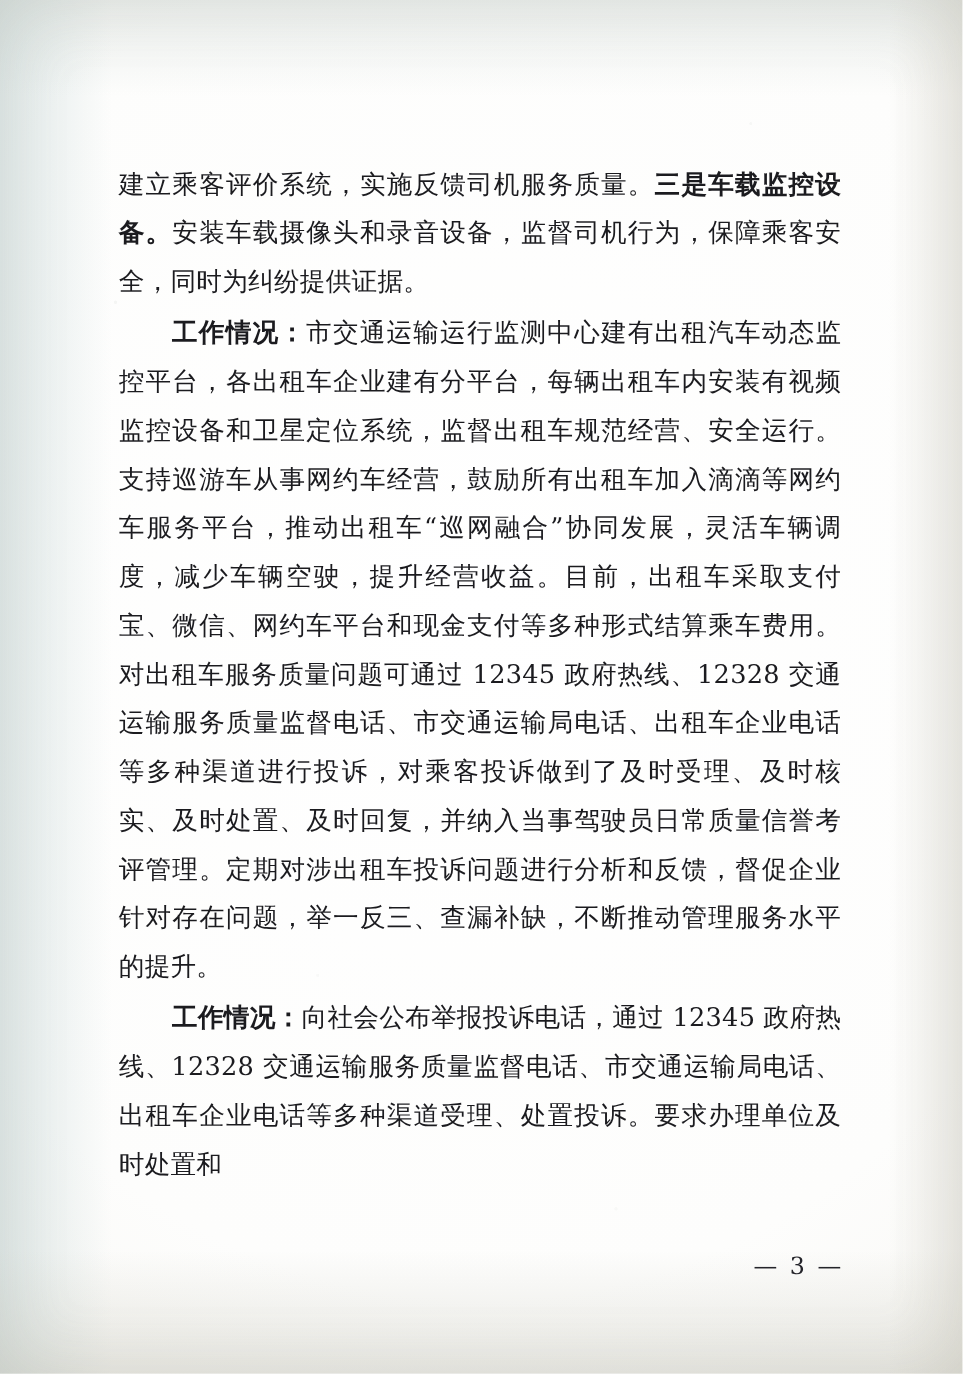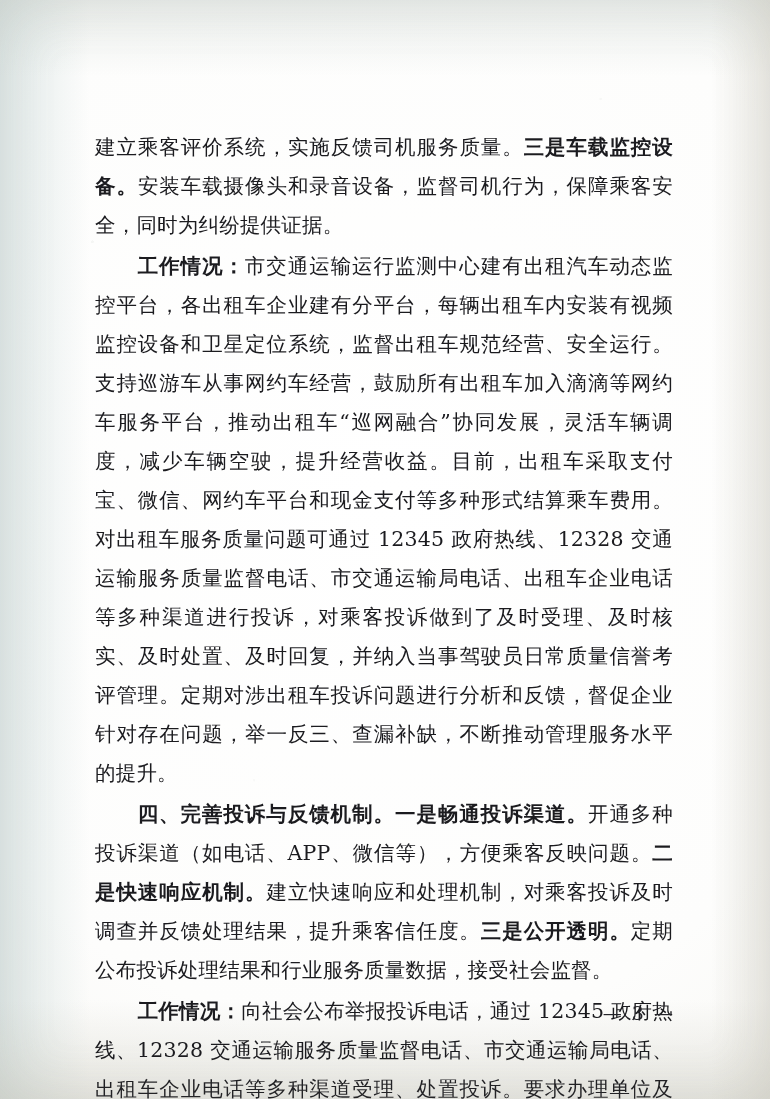--- a/index.html
+++ b/index.html
@@ -115,20 +115,19 @@
 <div class="page">
   <div class="scan-tint-left"></div>
   <div class="scan-tint-top"></div>
   <div class="scan-tint-bottom"></div>
   <div class="scan-tint-right"></div>
   <div class="speckle"></div>
 
   <div class="content" id="body-text">
       <p class="para"><span>建立乘客评价系统，实施反馈司机服务质量。</span><span class="b">三是车载监控设备。</span><span>安装车载摄像头和录音设备，监督司机行为，保障乘客安全，同时为纠纷提供证据。</span></p>
       <p class="para indent"><span class="b">工作情况：</span><span>市交通运输运行监测中心建有出租汽车动态监控平台，各出租车企业建有分平台，每辆出租车内安装有视频监控设备和卫星定位系统，监督出租车规范经营、安全运行。支持巡游车从事网约车经营，鼓励所有出租车加入滴滴等网约车服务平台，推动出租车“巡网融合”协同发展，灵活车辆调度，减少车辆空驶，提升经营收益。目前，出租车采取支付宝、微信、网约车平台和现金支付等多种形式结算乘车费用。对出租车服务质量问题可通过 12345 政府热线、12328 交通运输服务质量监督电话、市交通运输局电话、出租车企业电话等多种渠道进行投诉，对乘客投诉做到了及时受理、及时核实、及时处置、及时回复，并纳入当事驾驶员日常质量信誉考评管理。定期对涉出租车投诉问题进行分析和反馈，督促企业针对存在问题，举一反三、查漏补缺，不断推动管理服务水平的提升。</span></p>
-      <p class="para indent"><span class="b">四、完善投诉与反馈机制。一是畅通投诉渠道。</span><span>开通多种投诉渠道（如电话、APP、微信等），方便乘客反映问题。</span><span class="b">二是快速响应机制。</span><span>建立快速响应和处理机制，对乘客投诉及时调查并反馈处理结果，提升乘客信任度。</span><span class="b">三是公开透明。</span><span>定期公布投诉处理结果和行业服务质量数据，接受社会监督。</span></p>
       <p class="para indent"><span class="b">工作情况：</span><span>向社会公布举报投诉电话，通过 12345 政府热线、12328 交通运输服务质量监督电话、市交通运输局电话、出租车企业电话等多种渠道受理、处置投诉。要求办理单位及时处置和</span></p>
     </div>
 
   <div class="page-number">— 3 —</div>
 
   <div class="edge-shadow"></div>
 </div>
 
 </body></html>

